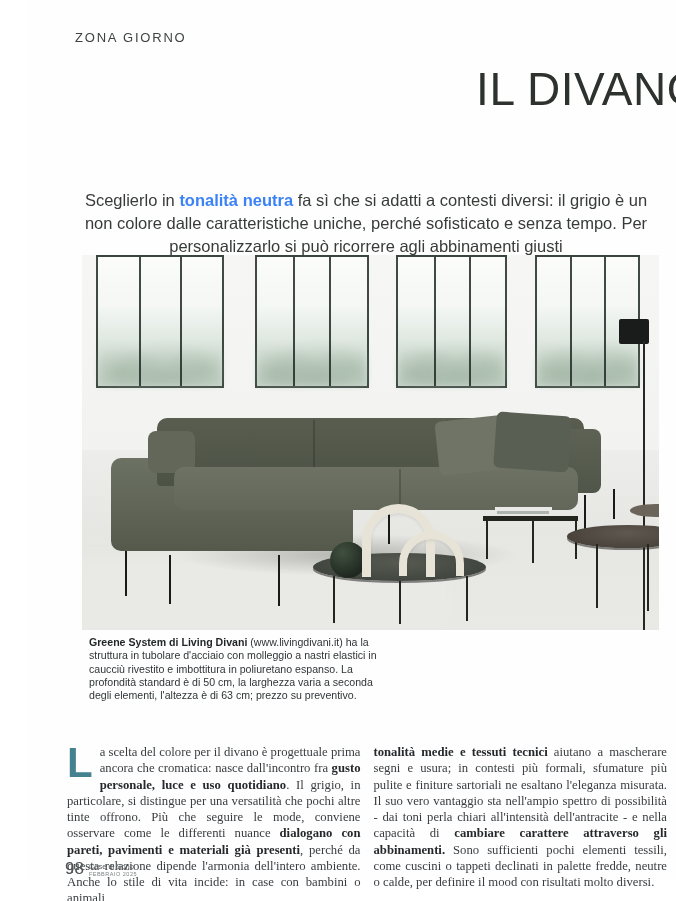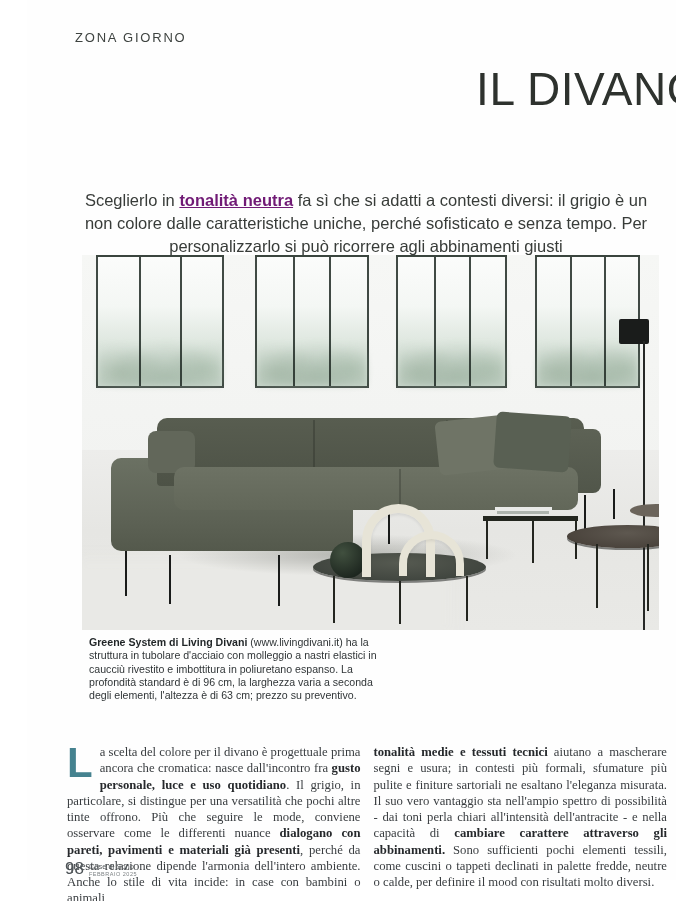--- a/index.html
+++ b/index.html
@@ -24,21 +24,21 @@
   .title2 {
     position:absolute; left:0; right:0; top:110px; text-align:center;
     font-size:47px; line-height:1; color:#a4c7cf; font-weight:bold; letter-spacing:1px;
   }
 
   
   .intro {
     position:absolute; left:56px; top:172px; width:566px;
     text-align:center; font-size:16.5px; line-height:1.4; color:#383c39;
   }
-  .intro b { color:#701a75;text-decoration:underline; }
+  .intro b { color:#3b82f6; }
 
   
   .photo {
     position:absolute; left:55px; top:255px; width:577px; height:375px;
     overflow:hidden; background:#f4f5f3;
   }
   .photo * { position:absolute; }
   .ph-wall { left:0; top:0; right:0; height:56%;
     background:linear-gradient(#f6f7f5, #f2f3f1); }
   .ph-floor { left:0; top:52%; right:0; bottom:0;
@@ -226,21 +226,21 @@
     <div class="sleg sleg3"></div>
     <div class="book1"></div>
     <div class="book2"></div>
 
     <div class="table-partial"></div>
     <div class="table-round2"></div>
     <div class="tleg t2leg1"></div>
     <div class="tleg t2leg2"></div>
   </div>
 
-  <div class="caption"><b>Greene System di Living Divani</b><span> (www.livingdivani.it) ha la struttura in tubolare d'acciaio con molleggio a nastri elastici in caucciù rivestito e imbottitura in poliuretano espanso. La profondità standard è di 96 cm, la larghezza varia a seconda degli elementi, l'altezza è di 63 cm; prezzo su preventivo.</span></div>
+  <div class="caption"><b>Greene System di Living Divani</b><span> (www.livingdivani.it) ha la struttura in tubolare d'acciaio con molleggio a nastri elastici in caucciù rivestito e imbottitura in poliuretano espanso. La profondità standard è di 50 cm, la larghezza varia a seconda degli elementi, l'altezza è di 63 cm; prezzo su preventivo.</span></div>
 
   <div class="columns">
     <div class="col">
       <span class="dropcap">L</span><span><span>a scelta del colore per il divano è progettuale prima ancora che cromatica: nasce dall'incontro fra </span><b>gusto personale, luce e uso quotidiano</b><span>. Il grigio, in particolare, si distingue per una versatilità che pochi altre tinte offrono. Più che seguire le mode, conviene osservare come le differenti nuance </span><b>dialogano con pareti, pavimenti e materiali già presenti</b><span>, perché da questa relazione dipende l'armonia dell'intero ambiente. Anche lo stile di vita incide: in case con bambini o animali,</span></span>
     </div>
     <div class="col"><b>tonalità medie e tessuti tecnici</b><span> aiutano a mascherare segni e usura; in contesti più formali, sfumature più pulite e finiture sartoriali ne esaltano l'eleganza misurata. Il suo vero vantaggio sta nell'ampio spettro di possibilità - dai toni perla chiari all'intensità dell'antracite - e nella capacità di </span><b>cambiare carattere attraverso gli abbinamenti.</b><span> Sono sufficienti pochi elementi tessili, come cuscini o tappeti declinati in palette fredde, neutre o calde, per definire il mood con risultati molto diversi.</span></div>
   </div>
 
   <div class="footer">
     <span class="pagenum">98</span>

